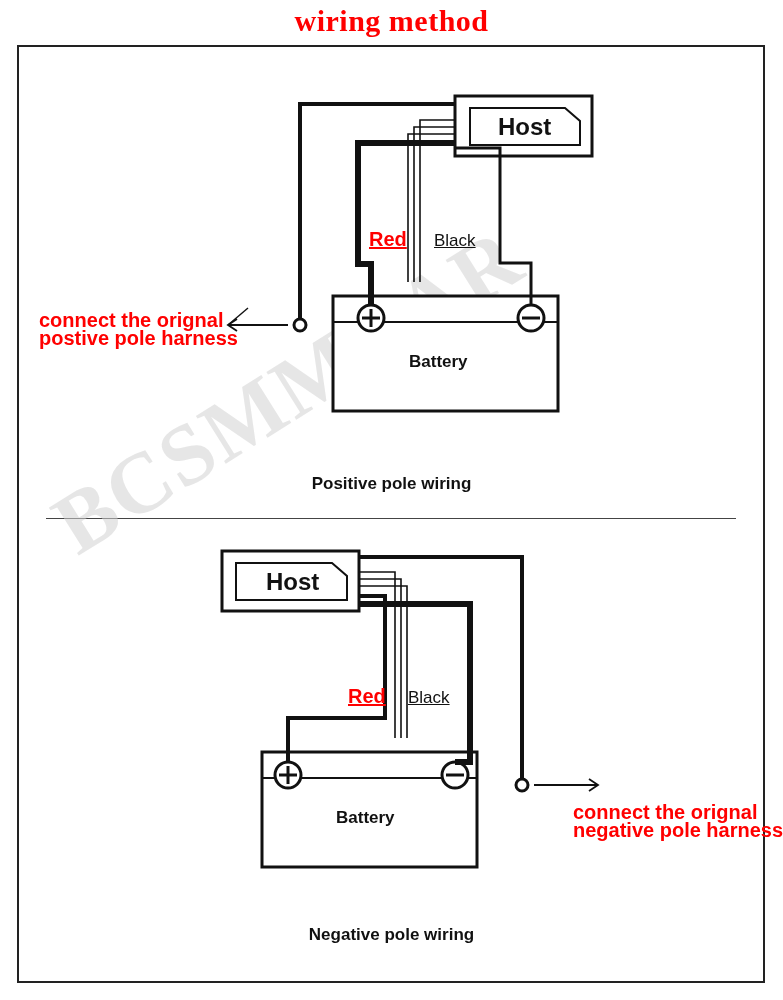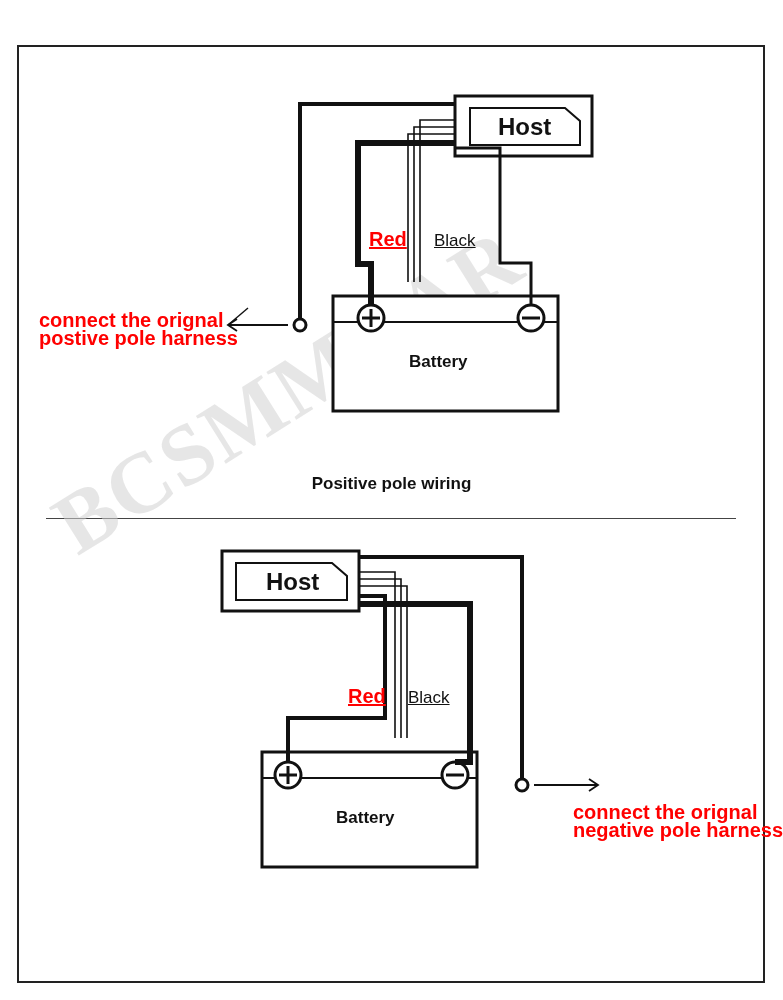--- a/index.html
+++ b/index.html
@@ -107,20 +107,21 @@
     font-weight: bold;
     color: #111;
     white-space: nowrap;
   }
 </style>
 </head>
 <body>
 
 <div class="page">
 
+  <div class="title">wiring method</div>
 
   <div class="frame"></div>
   <div class="divider"></div>
 
   <div class="watermark">BCSMMCAR</div>
 
   <svg class="diagram" viewBox="0 0 783 1000">
 
     <g>
       <rect x="455" y="96" width="137" height="60" fill="#ffffff" stroke="#111" stroke-width="3"></rect>
@@ -209,14 +210,15 @@
   <div class="box-label" style="left:336px; top:808px; font-size:17px;">Battery</div>
 
   <div class="lbl lbl-red" style="left:348px; top:685px; font-size:20px;">Red</div>
   <div class="lbl" style="left:408px; top:688px; font-size:17px; font-weight:normal;">Black</div>
 
   <div class="lbl-note" style="left:573px; top:803px;">
     <div>connect the orignal</div>
     <div>negative pole harness</div>
   </div>
 
+  <div class="caption caption-bottom">Negative pole wiring</div>
 
 </div>
 
 </body></html>

